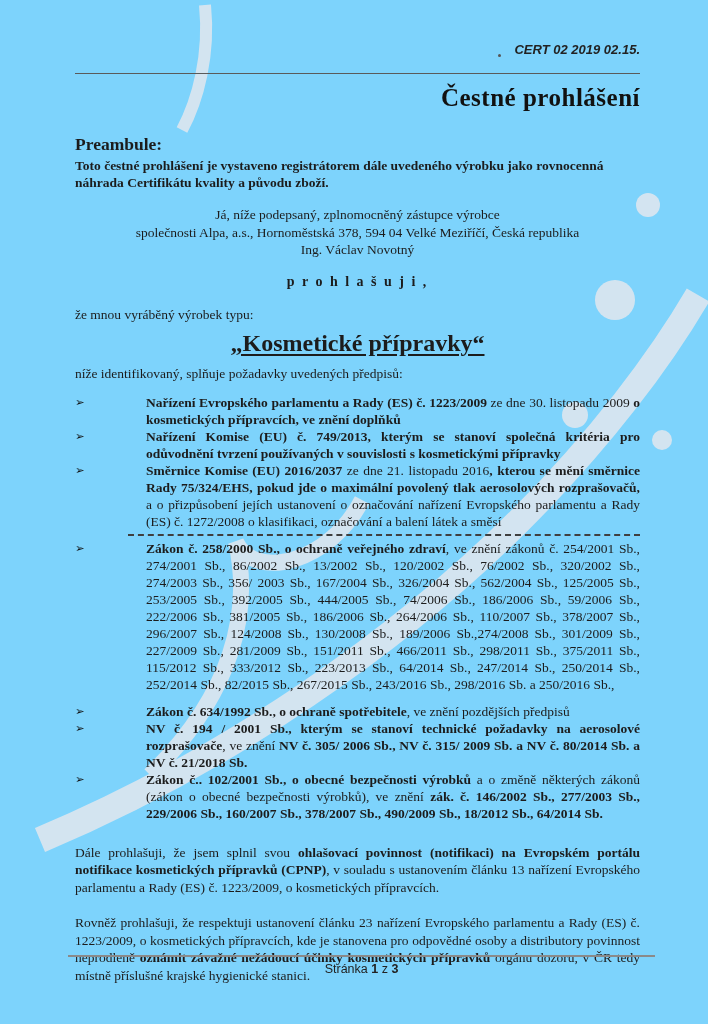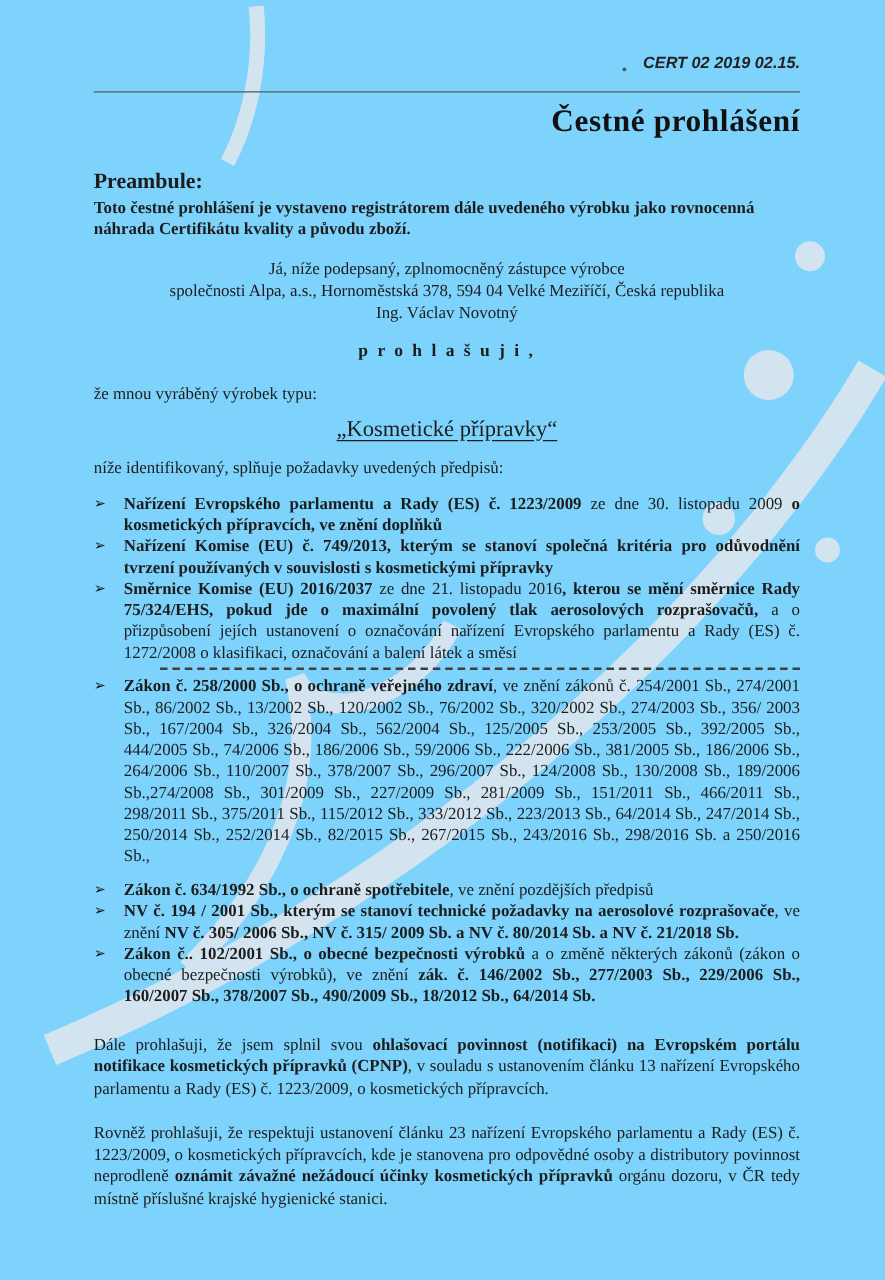--- a/index.html
+++ b/index.html
@@ -28,33 +28,33 @@
     font-size:25px;line-height:30px;font-weight:bold;
     text-align:right;letter-spacing:.5px;color:#111;
   }
   .title-speck{position:absolute;left:498px;top:54px;width:3px;height:3px;background:#555;border-radius:50%;}
   .preamble-heading{margin:21px 0 0 0;font-size:17.5px;line-height:21px;font-weight:bold;}
   .preamble-text{margin:3px 0 0 0;font-weight:bold;line-height:16.5px;text-align:left;}
   .centered-block{margin-top:15px;text-align:center;line-height:17.5px;}
   .declare-word{margin:14px 0 0 0;text-align:center;font-weight:bold;font-size:14px;letter-spacing:2px;}
   .lead-in{margin:16px 0 0 0;}
   .product-name{
-    margin:10px 0 0 0;text-align:center;font-weight:normal;font-size:18px;line-height:21px;
+    margin:10px 0 0 0;text-align:center;font-weight:bold;font-size:24px;line-height:21px;
     text-decoration:underline;text-underline-offset:3px;
   }
   .lead-out{margin:11px 0 0 0;}
   .list{margin-top:12px;}
   .list-item{display:flex;}
   .list-item.gap-top{margin-top:10px;}
   .bullet{
     flex:0 0 24px;width:24px;
     font-family:"DejaVu Sans", sans-serif;
     font-size:11.5px;line-height:17px;color:#111;
   }
-  .item-text{flex:1;text-align:justify;text-align-last:left;font-weight:normal;}
+  .item-text{flex:1;text-align:justify;text-align-last:left;font-weight:normal;margin-left:47px;}
   .b{font-weight:bold;}
   .dashed-separator{
     margin:4px 0 4px 53px;
     border-top:2px dashed #3f3f3f;
     height:0;
   }
   .close-para{margin:22px 0 0 0;text-align:justify;text-align-last:left;line-height:17.5px;}
   .close-para.second{margin-top:18px;}
   .footer{position:absolute;z-index:1;left:68px;top:955px;width:587px;}
   .footer-rule{border-top:2px solid #8a8a8a;}
@@ -144,14 +144,18 @@
         <div class="item-text"><span class="b">Zákon č.. 102/2001 Sb., o obecné bezpečnosti výrobků</span><span> a o změně některých zákonů (zákon o obecné bezpečnosti výrobků), ve znění </span><span class="b">zák. č. 146/2002 Sb., 277/2003 Sb., 229/2006 Sb., 160/2007 Sb., 378/2007 Sb., 490/2009 Sb., 18/2012 Sb., 64/2014 Sb.</span></div>
       </div>
     </div>
 
     <p class="close-para"><span>Dále prohlašuji, že jsem splnil svou </span><span class="b">ohlašovací povinnost (notifikaci) na Evropském portálu notifikace kosmetických přípravků (CPNP)</span><span>, v souladu s ustanovením článku 13 nařízení Evropského parlamentu a Rady (ES) č. 1223/2009, o kosmetických přípravcích.</span></p>
 
     <p class="close-para second"><span>Rovněž prohlašuji, že respektuji ustanovení článku 23 nařízení Evropského parlamentu a Rady (ES) č. 1223/2009, o kosmetických přípravcích, kde je stanovena pro odpovědné osoby a distributory povinnost neprodleně </span><span class="b">oznámit závažné nežádoucí účinky kosmetických přípravků</span><span> orgánu dozoru, v ČR tedy místně příslušné krajské hygienické stanici.</span></p>
 
   </div>
 
+  <div class="footer">
+    <div class="footer-rule"></div>
+    <div class="footer-text"><span>Stránka </span><span class="b">1</span><span> z </span><span class="b">3</span></div>
+  </div>
 
 </div>
 
 </body></html>

